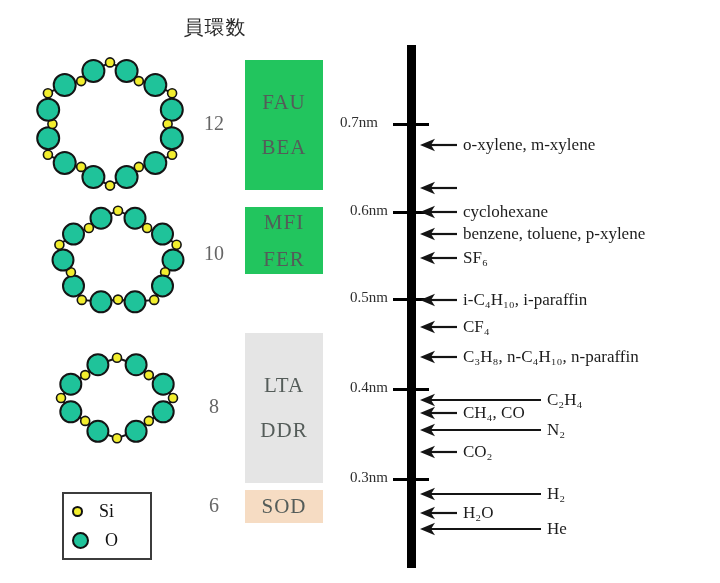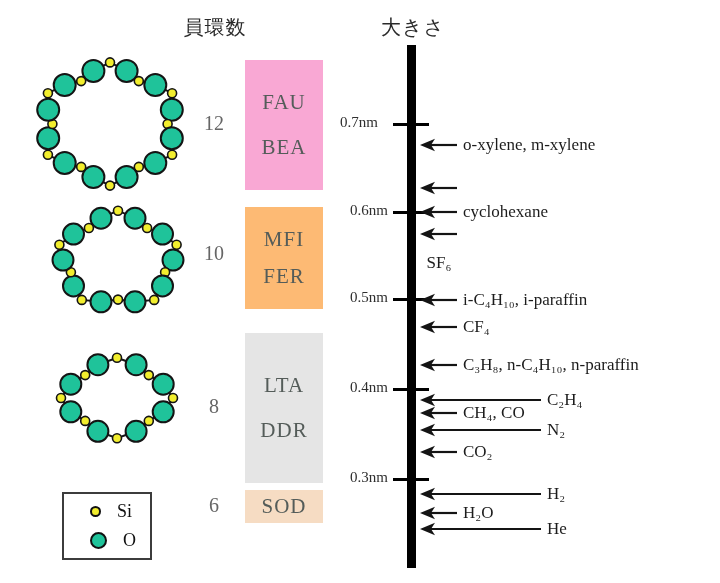--- a/index.html
+++ b/index.html
@@ -18,34 +18,33 @@
   }
   .group-box .code { font-size:21px; color:#545c59; letter-spacing:1px; }
   .scale-bar { position:absolute; left:407px; top:45px; width:9px; height:523px; background:#000; }
   .tick-line  { position:absolute; left:393px; width:36px; height:3px; background:#000; }
   .tick-label { position:absolute; left:330px; width:58px; text-align:right; font-size:15px; color:#2e2e2e; }
   .mol-row { position:absolute; left:420px; height:20px; display:flex; align-items:center; gap:5px; }
   .mol-label { font-size:17px; color:#1c1c1c; white-space:nowrap; }
   .legend {
     position:absolute; left:62px; top:492px; width:90px; height:68px;
     background:#fff; border:2px solid #3c3c3c; box-sizing:border-box;
-    display:flex; flex-direction:column; justify-content:space-evenly; padding-left:26px;
+    display:flex; flex-direction:column; justify-content:space-evenly; padding-left:8px;
   }
   .legend-row { display:flex; align-items:center; gap:16px; }
   .legend-row .lbl { font-size:18px; color:#111; }
   .dot { border-radius:50%; box-sizing:border-box; flex:0 0 auto; }
   .dot.si { width:11px; height:11px; border:2px solid #111; }
   .dot.o  { width:17px; height:17px; border:2px solid #111; }
 </style>
 </head>
 <body>
 
 <div class="canvas">
   <div class="hdr" id="hdr-ring">員環数</div>
-  <div class="hdr" id="hdr-size">大きさ</div>
 
   <svg id="rings-svg" width="240" height="470" viewBox="0 0 240 470">
       <g>
         <path d="M110.0,62.4 L126.6,70.9 L138.8,81.1 L155.3,85.1 L172.1,93.2 L171.8,109.8 L167.6,124.0 L171.8,138.2 L172.1,154.8 L155.3,162.9 L138.8,166.9 L126.6,177.1 L110.0,185.6 L93.4,177.1 L81.2,166.9 L64.7,162.9 L47.9,154.8 L48.2,138.2 L52.4,124.0 L48.2,109.8 L47.9,93.2 L64.7,85.1 L81.2,81.1 L93.4,70.9 Z" fill="none" stroke="#141414" stroke-width="2"></path>
         <circle cx="110.0" cy="62.4" r="4.5" fill="#f2ee2e" stroke="#141414" stroke-width="1.6"></circle>
         <circle cx="126.6" cy="70.9" r="11" fill="#1fc39a" stroke="#141414" stroke-width="2"></circle>
         <circle cx="138.8" cy="81.1" r="4.5" fill="#f2ee2e" stroke="#141414" stroke-width="1.6"></circle>
         <circle cx="155.3" cy="85.1" r="11" fill="#1fc39a" stroke="#141414" stroke-width="2"></circle>
         <circle cx="172.1" cy="93.2" r="4.5" fill="#f2ee2e" stroke="#141414" stroke-width="1.6"></circle>
         <circle cx="171.8" cy="109.8" r="11" fill="#1fc39a" stroke="#141414" stroke-width="2"></circle>
@@ -107,26 +106,26 @@
         <circle cx="70.8" cy="411.8" r="10.5" fill="#1fc39a" stroke="#141414" stroke-width="2"></circle>
         <circle cx="61.0" cy="398.0" r="4.5" fill="#f2ee2e" stroke="#141414" stroke-width="1.6"></circle>
         <circle cx="70.8" cy="384.2" r="10.5" fill="#1fc39a" stroke="#141414" stroke-width="2"></circle>
         <circle cx="85.2" cy="375.1" r="4.5" fill="#f2ee2e" stroke="#141414" stroke-width="1.6"></circle>
         <circle cx="97.9" cy="364.7" r="10.5" fill="#1fc39a" stroke="#141414" stroke-width="2"></circle>
       </g>
     </svg>
 
   <div id="groups">
       <div class="member-count" style="top: 112px;">12</div>
-      <div class="group-box" style="top: 60px; height: 130px; background: #f9a8d4; gap: 20px;">
+      <div class="group-box" style="top: 60px; height: 130px; background: #22c55e; gap: 20px;">
         <div class="code">FAU</div>
         <div class="code">BEA</div>
       </div>
       <div class="member-count" style="top: 241.5px;">10</div>
-      <div class="group-box" style="top: 207px; height: 102px; background: #fdba74; gap: 12px;">
+      <div class="group-box" style="top: 207px; height: 67px; background: #22c55e; gap: 12px;">
         <div class="code">MFI</div>
         <div class="code">FER</div>
       </div>
       <div class="member-count" style="top: 395px;">8</div>
       <div class="group-box" style="top: 333px; height: 150px; background: #e5e5e5; gap: 20px;">
         <div class="code">LTA</div>
         <div class="code">DDR</div>
       </div>
       <div class="member-count" style="top: 493.5px;">6</div>
       <div class="group-box" style="top: 490px; height: 33px; background: rgb(246, 220, 195); gap: 0px;">
@@ -166,43 +165,44 @@
           <line x1="9" y1="8" x2="37" y2="8" stroke="#141414" stroke-width="2.2"></line>
           <polygon points="0,8 15,1.8 11,8 15,14.2" fill="#141414"></polygon>
         </svg>
         <span class="mol-label">cyclohexane</span>
       </div>
       <div class="mol-row" style="top: 224px;">
         <svg width="38" height="16" viewBox="0 0 38 16">
           <line x1="9" y1="8" x2="37" y2="8" stroke="#141414" stroke-width="2.2"></line>
           <polygon points="0,8 15,1.8 11,8 15,14.2" fill="#141414"></polygon>
         </svg>
-      </div>
-      <div class="mol-row" style="top: 248px; flex-direction: column;">
+        <span class="mol-label">benzene, toluene, p-xylene</span>
+      </div>
+      <div class="mol-row" style="top: 248px;">
         <svg width="38" height="16" viewBox="0 0 38 16">
           <line x1="9" y1="8" x2="37" y2="8" stroke="#141414" stroke-width="2.2"></line>
           <polygon points="0,8 15,1.8 11,8 15,14.2" fill="#141414"></polygon>
         </svg>
         <span class="mol-label">SF₆</span>
       </div>
       <div class="mol-row" style="top: 290px;">
         <svg width="38" height="16" viewBox="0 0 38 16">
           <line x1="9" y1="8" x2="37" y2="8" stroke="#141414" stroke-width="2.2"></line>
           <polygon points="0,8 15,1.8 11,8 15,14.2" fill="#141414"></polygon>
         </svg>
         <span class="mol-label">i-C₄H₁₀, i-paraffin</span>
       </div>
       <div class="mol-row" style="top: 317px;">
         <svg width="38" height="16" viewBox="0 0 38 16">
           <line x1="9" y1="8" x2="37" y2="8" stroke="#141414" stroke-width="2.2"></line>
           <polygon points="0,8 15,1.8 11,8 15,14.2" fill="#141414"></polygon>
         </svg>
         <span class="mol-label">CF₄</span>
       </div>
-      <div class="mol-row" style="top: 355px;">
+      <div class="mol-row" style="top: 347px;">
         <svg width="38" height="16" viewBox="0 0 38 16">
           <line x1="9" y1="8" x2="37" y2="8" stroke="#141414" stroke-width="2.2"></line>
           <polygon points="0,8 15,1.8 11,8 15,14.2" fill="#141414"></polygon>
         </svg>
         <span class="mol-label">C₃H₈, n-C₄H₁₀, n-paraffin</span>
       </div>
       <div class="mol-row" style="top: 390px;">
         <svg width="122" height="16" viewBox="0 0 122 16">
           <line x1="9" y1="8" x2="121" y2="8" stroke="#141414" stroke-width="2.2"></line>
           <polygon points="0,8 15,1.8 11,8 15,14.2" fill="#141414"></polygon>

